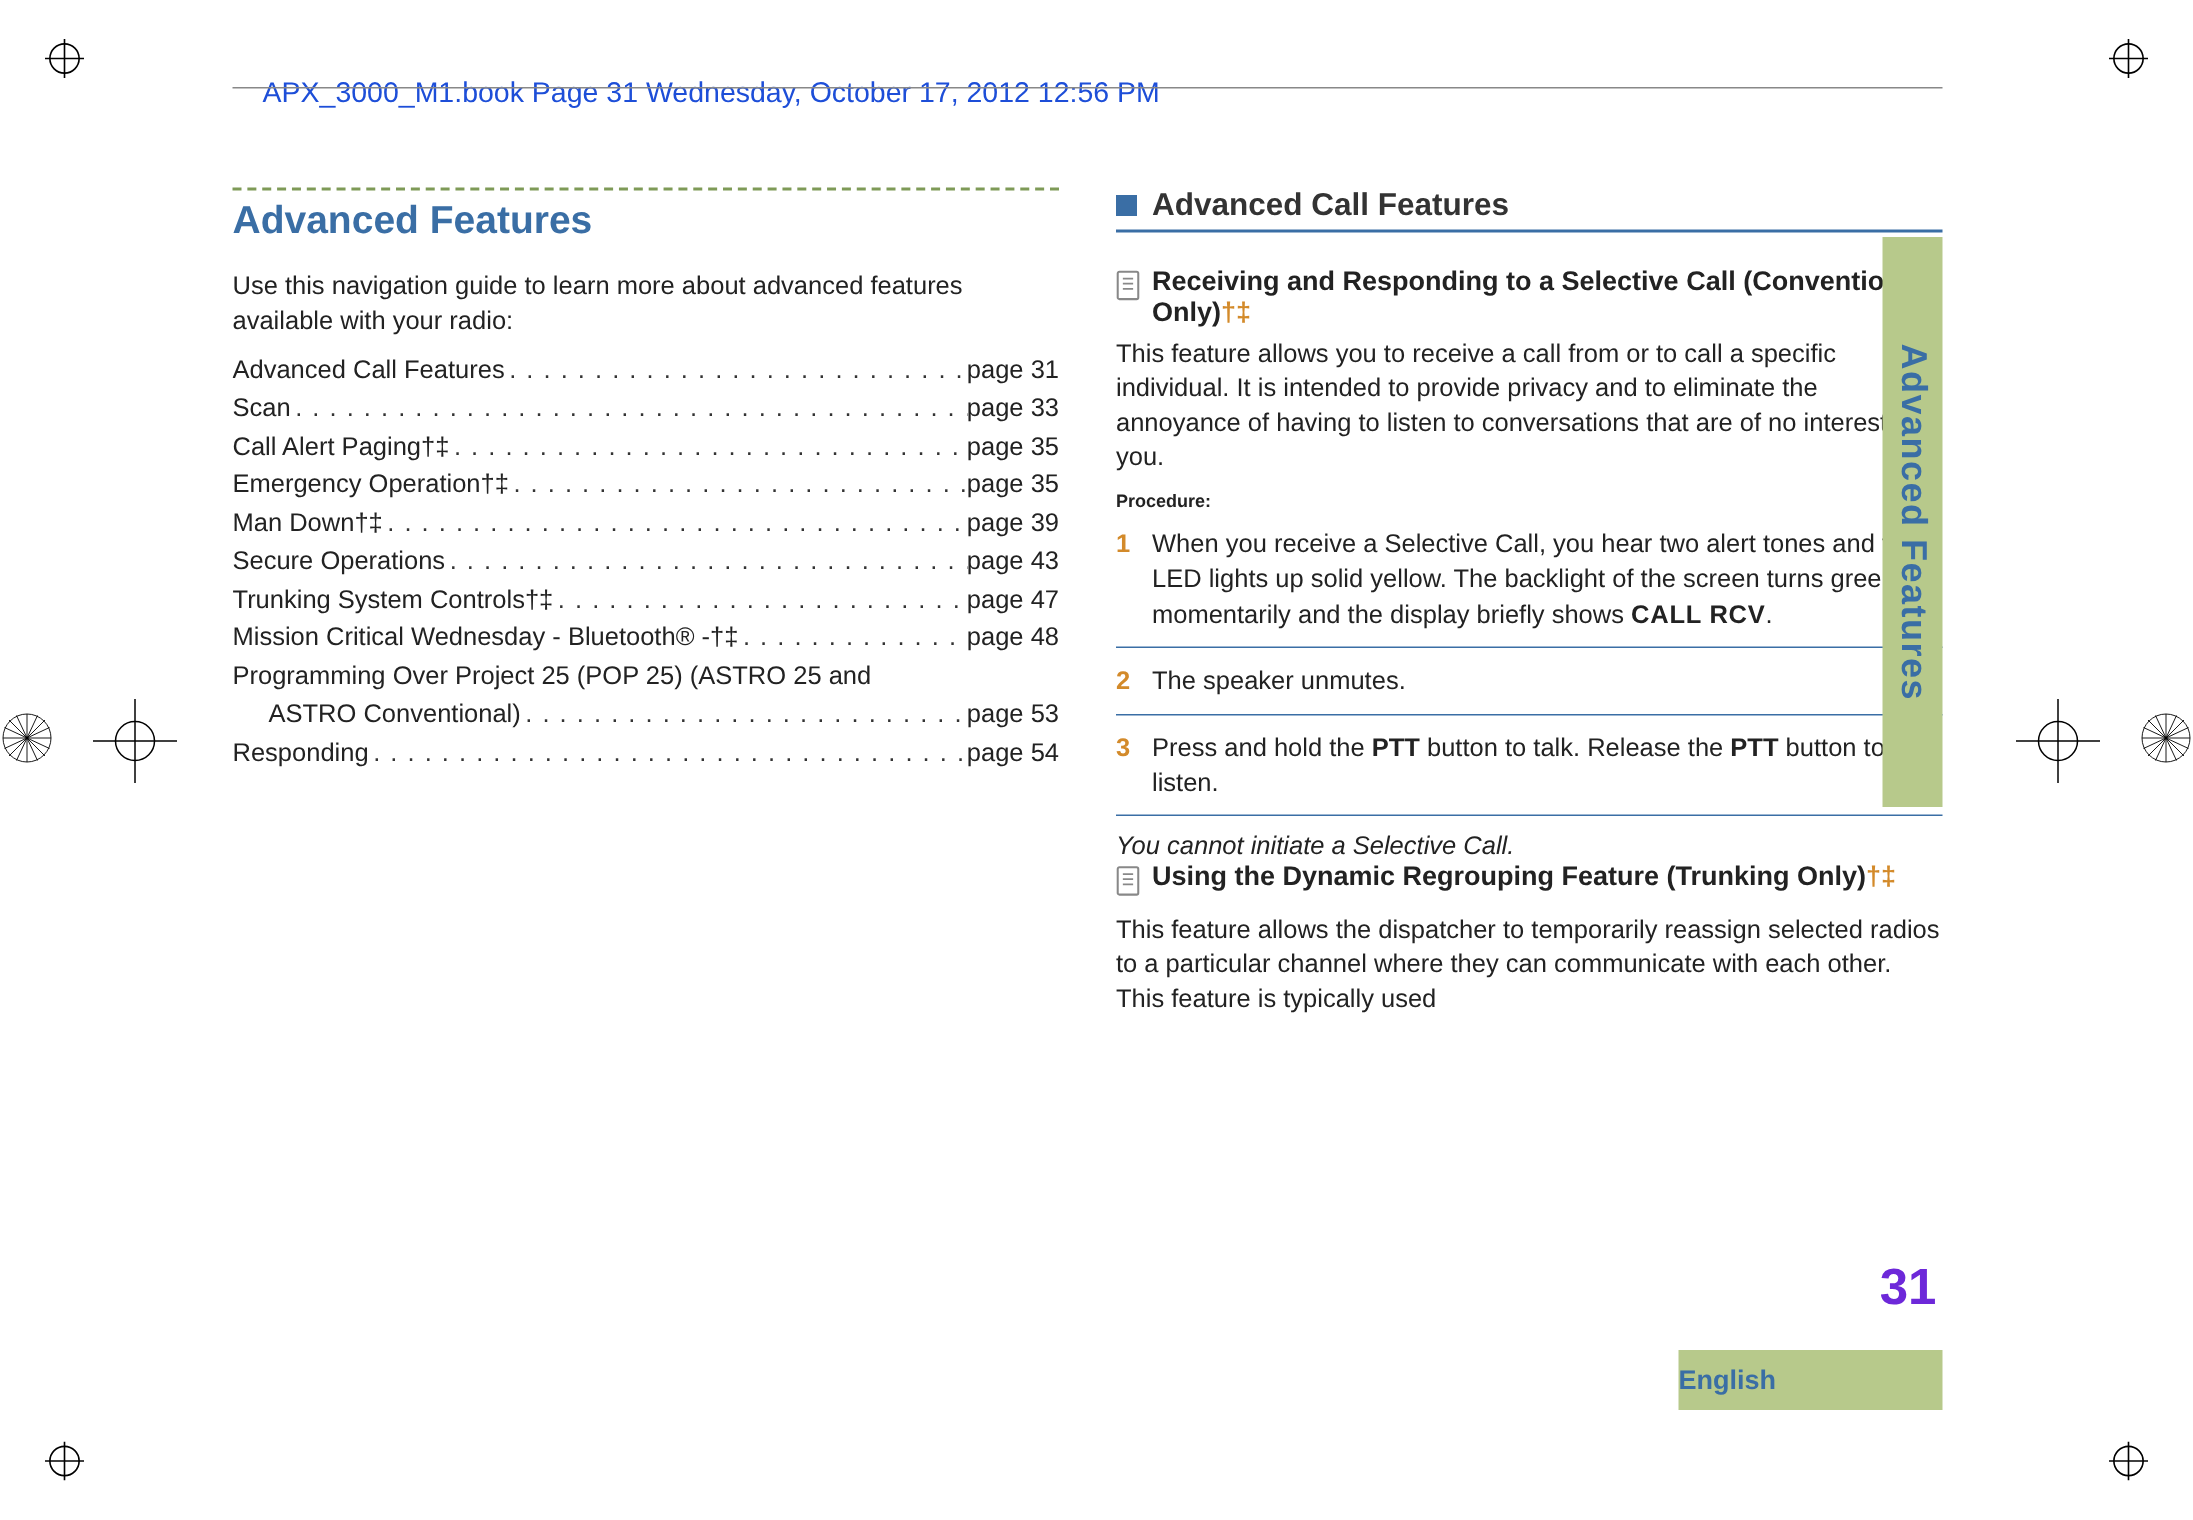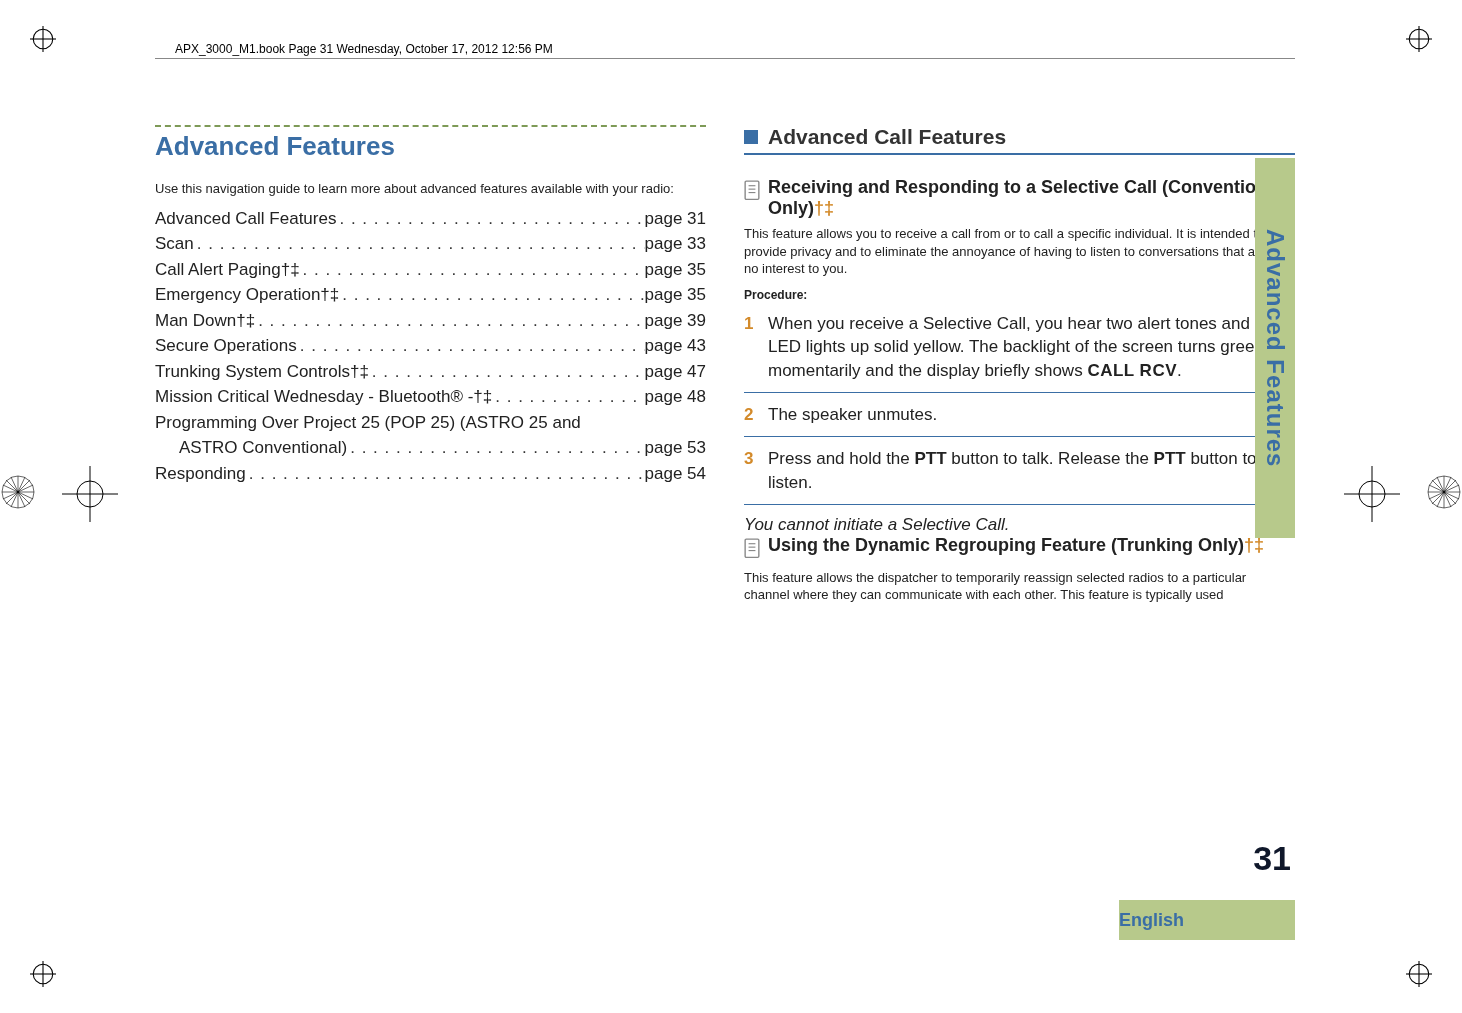--- a/index.html
+++ b/index.html
@@ -17,23 +17,23 @@
     position: absolute;
     left: 155px;
     top: 40px;
     width: 1140px;
     height: 900px;
   }
 
   .running-header {
     position: absolute;
     left: 20px;
-    top: 2px;
-    font-size: 12px;
-    color: #000000;
+    top: 12px;
+    font-size: 19px;
+    color: #1d4ed8;
   }
 
   .content {
     position: absolute;
     left: 0;
     top: 85px;
     width: 100%;
     display: flex;
     gap: 38px;
   }
@@ -50,21 +50,21 @@
   }
 
   .feature-title {
     color: #3a6ea5;
     font-size: 26px;
     font-weight: 700;
     margin-bottom: 18px;
   }
 
   .para {
-    font-size: 13px;
+    font-size: 17px;
     line-height: 1.35;
     margin-bottom: 8px;
   }
 
   .toc-line {
     font-size: 17px;
     line-height: 1.5;
     display: flex;
     justify-content: space-between;
     white-space: nowrap;
@@ -159,21 +159,21 @@
     font-size: 24px;
     font-weight: 700;
     color: #3a6ea5;
     letter-spacing: 1px;
   }
 
   .page-number {
     position: absolute;
     right: 4px;
     bottom: 62px;
-    color: #0f172a;
+    color: #6d28d9;
     font-size: 34px;
     font-weight: 700;
     text-align: center;
   }
 
   .footer-lang {
     position: absolute;
     right: 0;
     bottom: 0;
     width: 176px;

